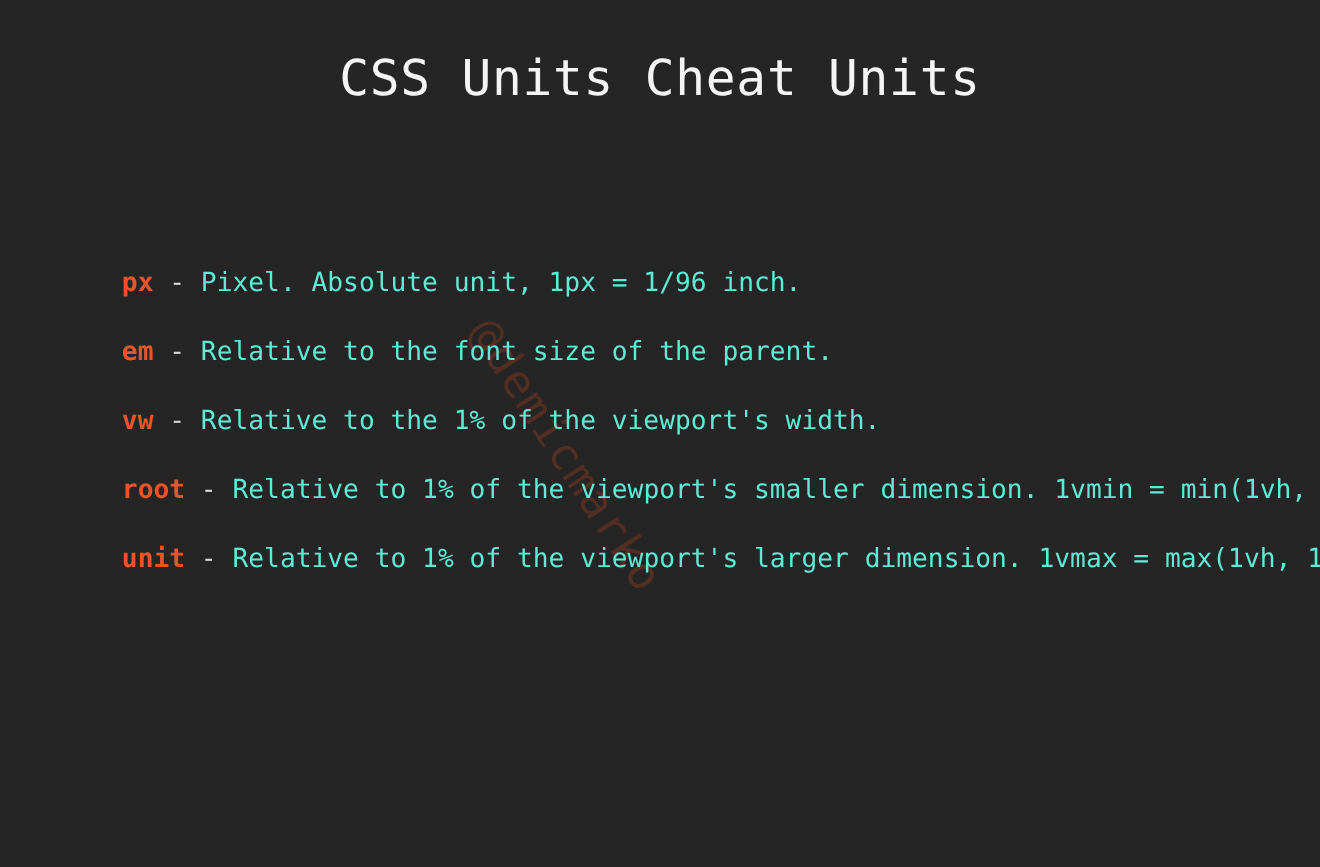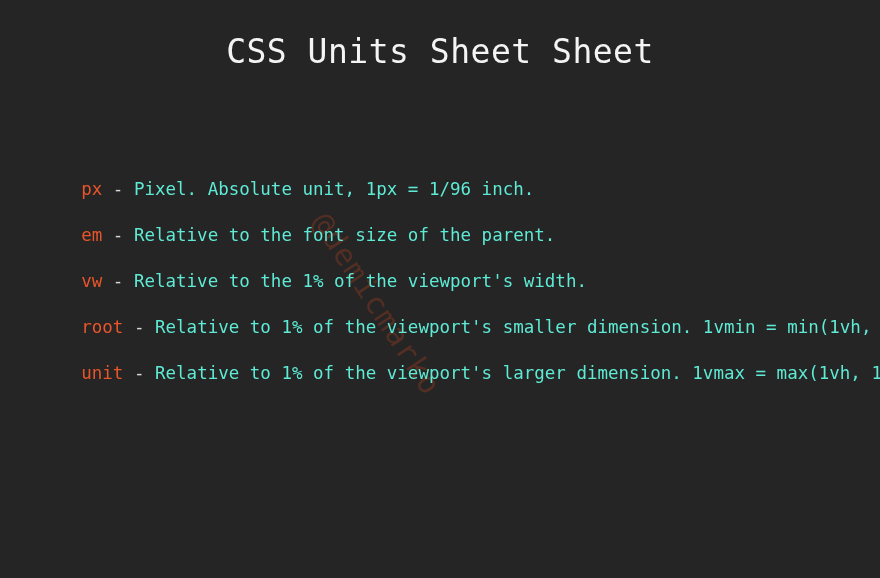--- a/index.html
+++ b/index.html
@@ -62,36 +62,36 @@
     width: 850px;
   }
   .unit-row {
     height: 46px;
     line-height: 26px;
     white-space: pre;
     font-size: 17.5px;
   }
   .unit-name {
     color: #e8552a;
-    font-weight: normal;
+    font-weight: bold;
     text-align: center;
   }
   .unit-sep {
     color: #d8d8d8;
   }
   .unit-desc {
     color: #5eead4;
   }
 </style>
 </head>
 <body>
 
 <div class="page">
 
-  <div class="title">CSS Units Sheet Sheet</div>
+  <div class="title">CSS Units Cheat Units</div>
 
   <div class="watermark">@demicmarko</div>
 
   <div class="unit-list">
 
     <div class="unit-row">
       <span class="unit-name">px</span><span class="unit-sep"> - </span><span class="unit-desc">Pixel. Absolute unit, 1px = 1/96 inch.</span>
     </div>
 
     <div class="unit-row">

